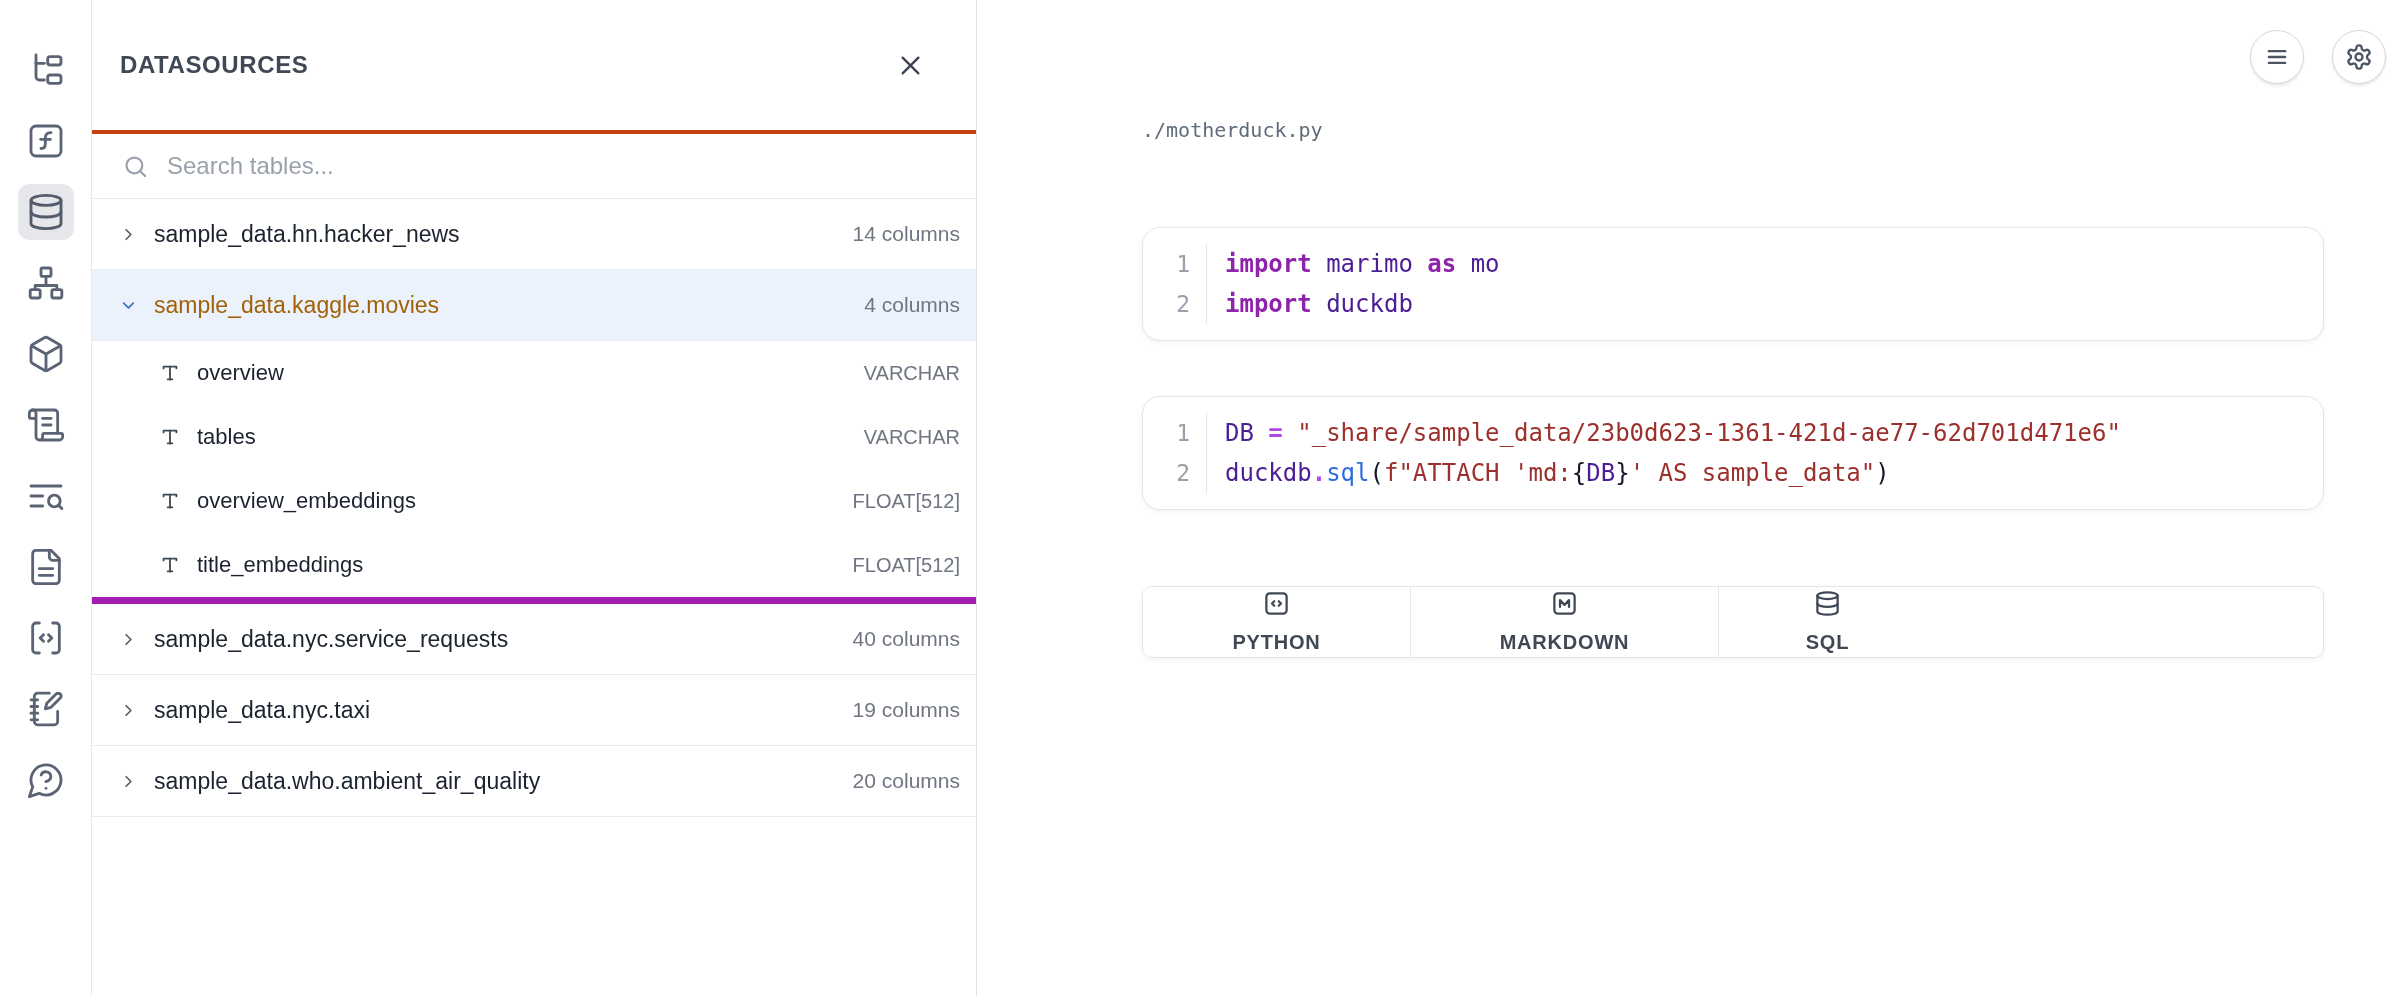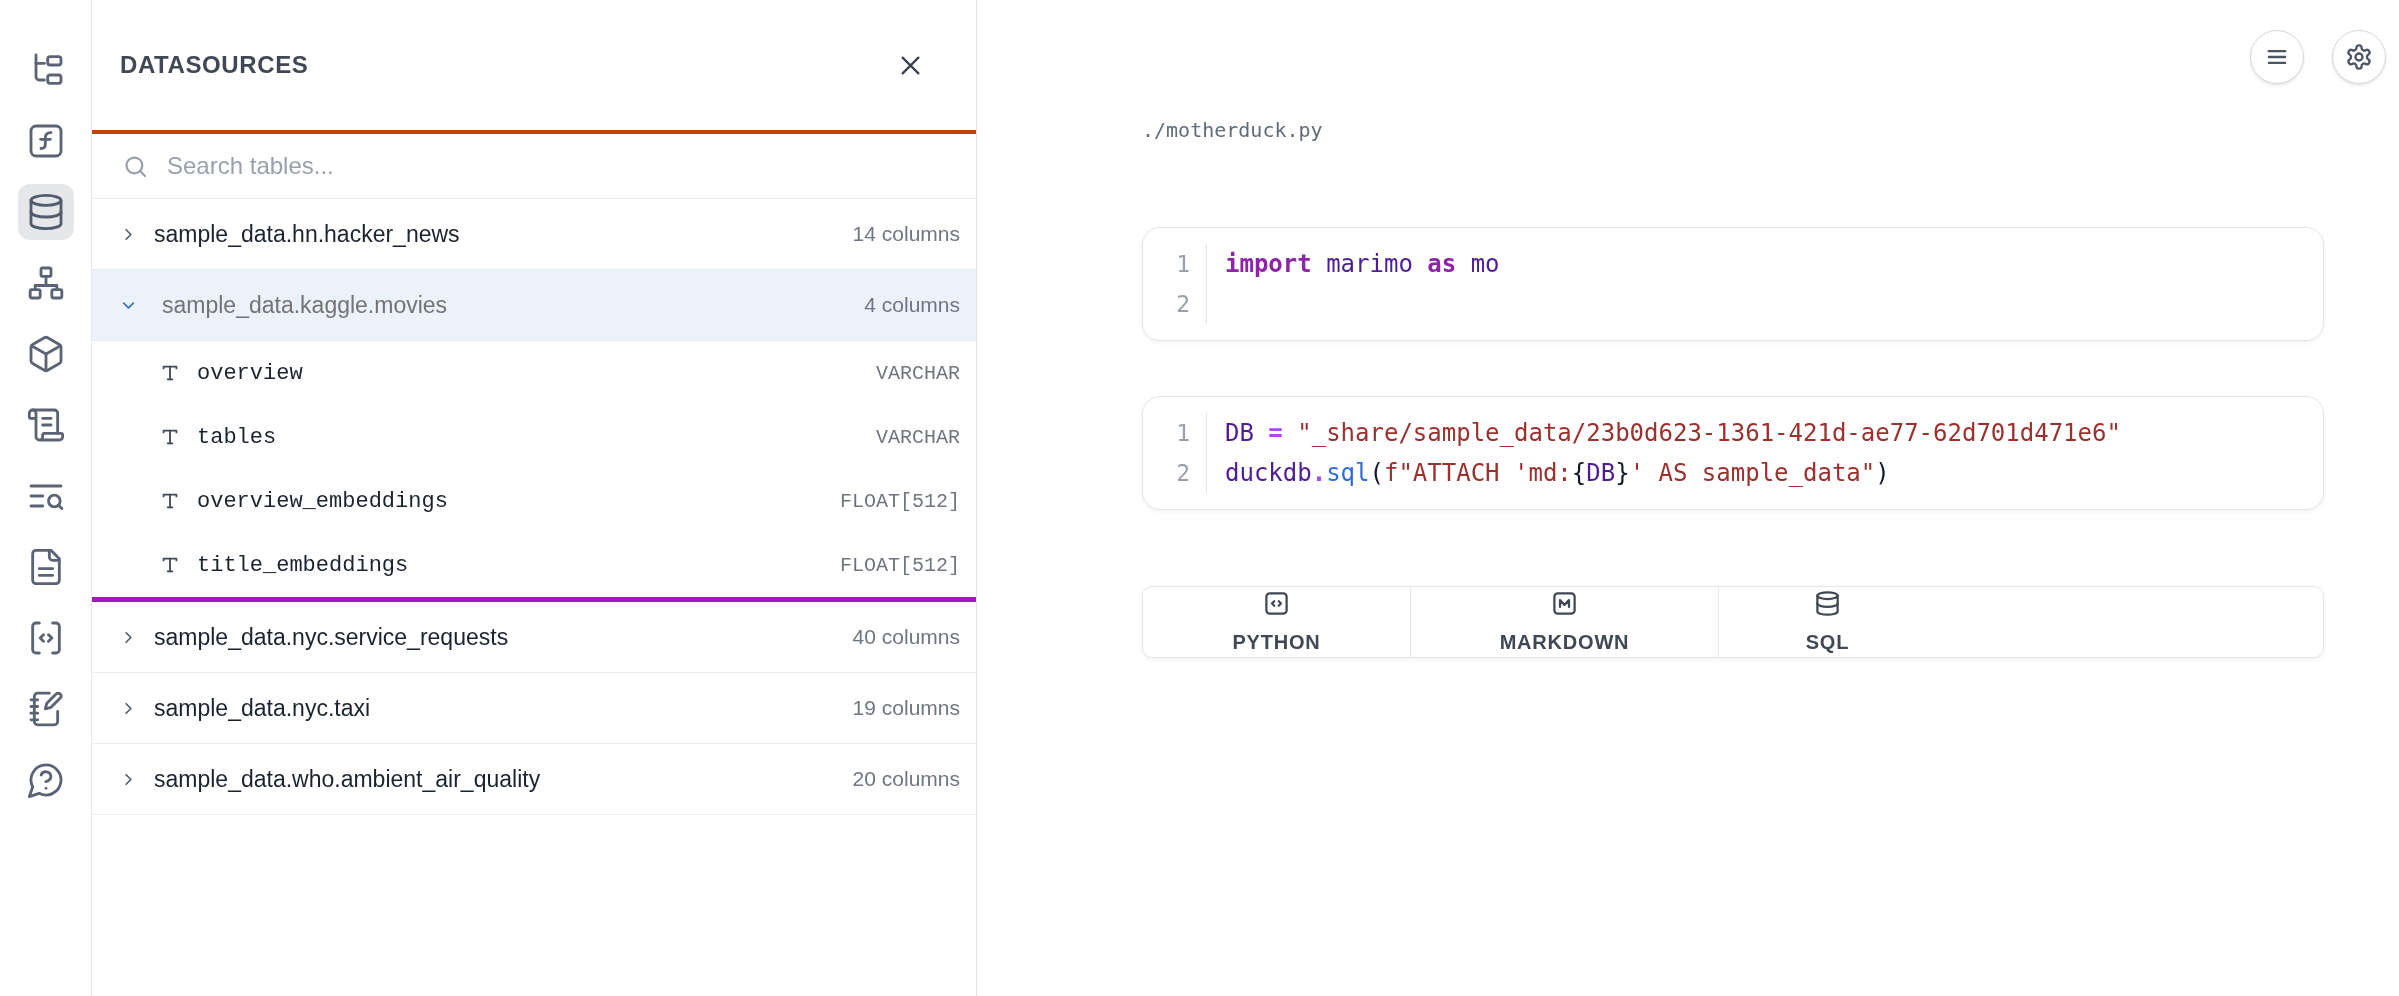--- a/index.html
+++ b/index.html
@@ -36,24 +36,24 @@
   .table-list { flex:1; overflow:hidden; }
   .table-row { height:71px; display:flex; align-items:center; padding:0 16px 0 26px;
     border-bottom:1px solid #e9ebee; cursor:pointer; background:#fff; }
   .table-row.selected { background:#ecf2fb; }
   .chev-wrap { width:20px; height:20px; display:flex; align-items:center; justify-content:center;
     margin-right:16px; flex:none; }
   .chev-wrap svg { width:19px; height:19px; stroke:#555e6b; fill:none; stroke-width:2.2;
     stroke-linecap:round; stroke-linejoin:round; }
   .table-row.selected .chev-wrap svg { stroke:#3b6fc7; }
   .t-name { font-size:23px; color:#1c2330; }
-  .table-row.selected .t-name { color:#737373;margin-left:8px; }
+  .table-row.selected .t-name { color:#a16207; }
   .t-count { margin-left:auto; font-size:21px; color:#6f7682; }
 
-  .col-group { border-bottom:5px solid #a21caf;font-family:Liberation Mono, monospace; }
+  .col-group { border-bottom:7px solid #a21caf; }
   .col-row { height:64px; display:flex; align-items:center; padding:0 16px 0 66px; background:#fff; }
   .type-icon { width:24px; height:24px; display:flex; align-items:center; justify-content:center;
     margin-right:15px; flex:none; }
   .type-icon svg { width:22px; height:22px; stroke:#3f4854; fill:none; stroke-width:2;
     stroke-linecap:round; stroke-linejoin:round; }
   .c-name { font-size:22px; color:#1c2330; }
   .c-type { margin-left:auto; font-size:20px; color:#6f7682; }
 
   
   .main { flex:1; position:relative; background:#fff; }
@@ -320,21 +320,21 @@
     </div>
 
     <div class="notebook">
       <div class="nb-title">./motherduck.py</div>
       <div id="cells">
           <div class="cell">
             <div class="gutter">
               <div>1</div>
               <div>2</div>
             </div>
-            <div class="code-lines"><div class="code-line"><span class="tk-k">import</span><span class="tk-v"> marimo </span><span class="tk-k">as</span><span class="tk-v"> mo</span></div></div>
+            <div class="code-lines"><div class="code-line"><span class="tk-k">import</span><span class="tk-v"> marimo </span><span class="tk-k">as</span><span class="tk-v"> mo</span></div><div class="code-line"><span class="tk-k">import</span><span class="tk-v"> duckdb</span></div></div>
           </div>
           <div class="cell">
             <div class="gutter">
               <div>1</div>
               <div>2</div>
             </div>
             <div class="code-lines"><div class="code-line"><span class="tk-v">DB </span><span class="tk-o">=</span><span class="tk-v"> </span><span class="tk-s">"_share/sample_data/23b0d623-1361-421d-ae77-62d701d471e6"</span></div><div class="code-line"><span class="tk-v">duckdb</span><span class="tk-o">.</span><span class="tk-f">sql</span><span class="tk-p">(</span><span class="tk-s">f"ATTACH 'md:</span><span class="tk-p">{</span><span class="tk-v">DB</span><span class="tk-p">}</span><span class="tk-s">' AS sample_data"</span><span class="tk-p">)</span></div></div>
           </div>
         </div>
 

